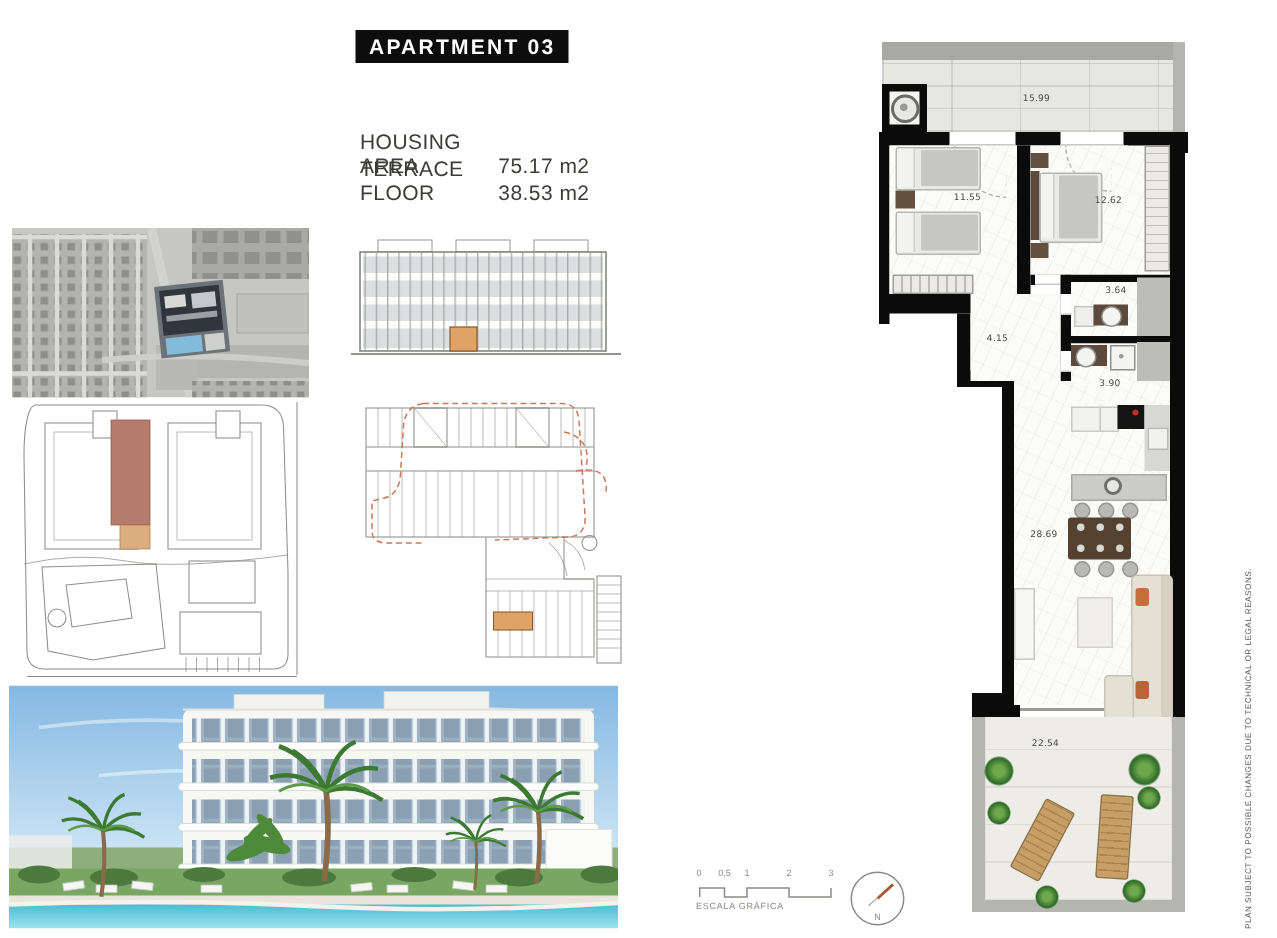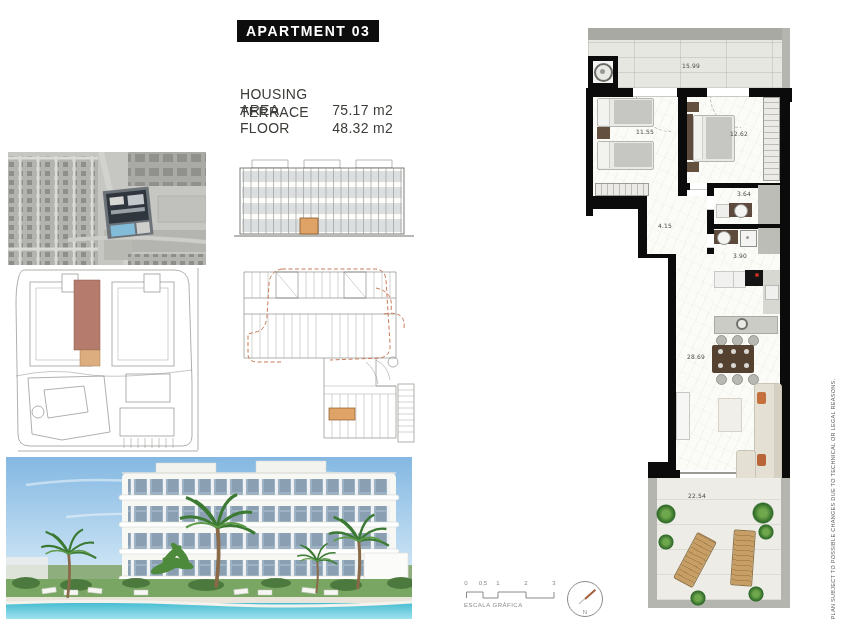--- a/index.html
+++ b/index.html
@@ -56,21 +56,21 @@
 
 <div id="sheet">
 
   <div id="title-box">APARTMENT 03</div>
   <div class="arealine" style="top:86px;">
     <span class="lab">HOUSING AREA</span>
     <span>75.17 m2</span>
   </div>
   <div class="arealine" style="top:104px;">
     <span class="lab">TERRACE FLOOR</span>
-    <span>48.32 m2</span>
+    <span>38.53 m2</span>
   </div>
 
   <svg class="abs" style="left:8px;top:152px;" width="198" height="113" viewBox="0 0 198 113">
     <defs>
       <pattern id="hp" width="9" height="9" patternUnits="userSpaceOnUse">
         <rect width="9" height="9" fill="#b3b3af"></rect>
           <rect x="1" y="1" width="5" height="5" fill="#8e8e8a"></rect>
       </pattern>
       <pattern id="hp2" width="14" height="14" patternUnits="userSpaceOnUse">
         <rect width="14" height="14" fill="#a9a9a5"></rect>

